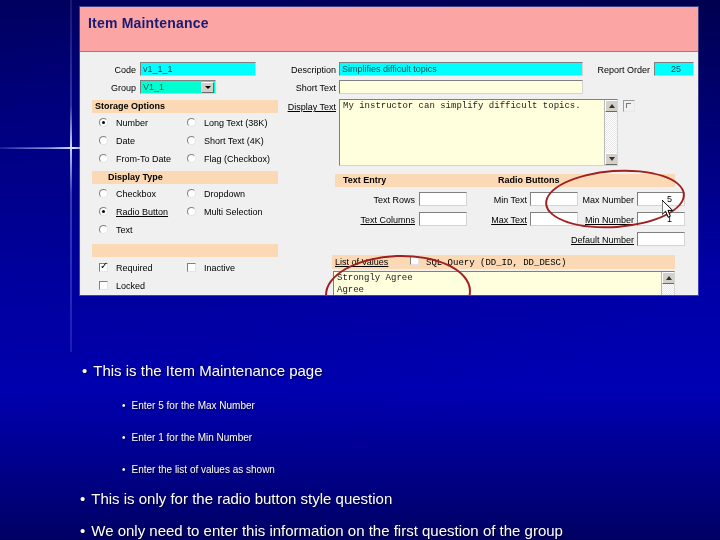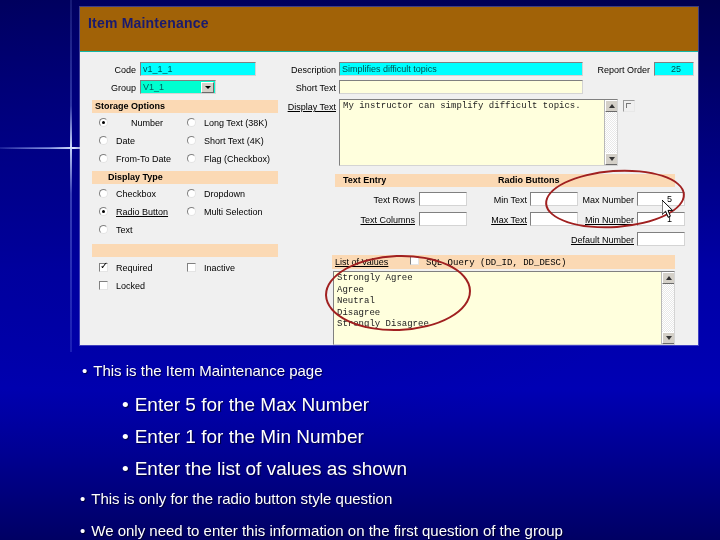--- a/index.html
+++ b/index.html
@@ -45,22 +45,22 @@
   }
   .deco-hline2 {
     position: absolute;
     left: 0; top: 148px; width: 72px; height: 1px;
     background: linear-gradient(to right, rgba(90,110,210,.0) 0%, rgba(190,205,255,.6) 100%);
   }
 
   
   .shot {
     position: absolute;
-    left: 80px; top: 7px; width: 618px; height: 338px;
-    background: #a16207;
+    left: 80px; top: 7px; width: 618px; height: 288px;
+    background: #fca5a5;
     overflow: hidden;
     box-shadow: 0 0 0 1px rgba(255,255,255,.25);
   }
   .shot-title {
     position: absolute; left: 8px; top: 8px;
     font-size: 14px; font-weight: bold; color: #1a1a6e;
     letter-spacing: .2px;
   }
   .form-area {
     position: absolute; left: 0; top: 44px; right: 0; bottom: 0;
@@ -224,21 +224,21 @@
     position: absolute;
     left: 0; top: 350px; width: 720px;
   }
   .b-row {
     position: absolute;
     color: #ffffff;
     white-space: nowrap;
     text-shadow: 1px 1px 1px rgba(0,0,0,.6);
   }
   .b1 { font-size: 15px; }
-  .b2 { font-size: 19px; }
+  .b2 { font-size: 10px; margin-top: 6px; }
   .bullet-dot { margin-right: 6px; }
 </style>
 </head>
 <body>
 
 <div class="slide-bg"></div>
 <div class="bg-vignette"></div>
 <div class="deco-vline"></div>
 <div class="deco-hline"></div>
 <div class="deco-hline2"></div>
@@ -254,21 +254,21 @@
 
     <div class="lbl r" style="left:14px; top:31px; width:42px;">Group</div>
     <div class="combo" style="left:60px; top:28px; width:76px; height:14px;">
       <span>V1_1</span>
       <span class="arrow"></span>
     </div>
 
     <div class="sect" style="left:12px; top:48px; width:186px;">Storage Options</div>
 
     <div class="radio on" style="left:19px; top:66px;"></div>
-    <div class="opt-lbl" style="left:51px; top:66px;">Number</div>
+    <div class="opt-lbl" style="left:36px; top:66px;">Number</div>
     <div class="radio" style="left:19px; top:84px;"></div>
     <div class="opt-lbl" style="left:36px; top:84px;">Date</div>
     <div class="radio" style="left:19px; top:102px;"></div>
     <div class="opt-lbl" style="left:36px; top:102px;">From-To Date</div>
 
     <div class="radio" style="left:107px; top:66px;"></div>
     <div class="opt-lbl" style="left:124px; top:66px;">Long Text (38K)</div>
     <div class="radio" style="left:107px; top:84px;"></div>
     <div class="opt-lbl" style="left:124px; top:84px;">Short Text (4K)</div>
     <div class="radio" style="left:107px; top:102px;"></div>

